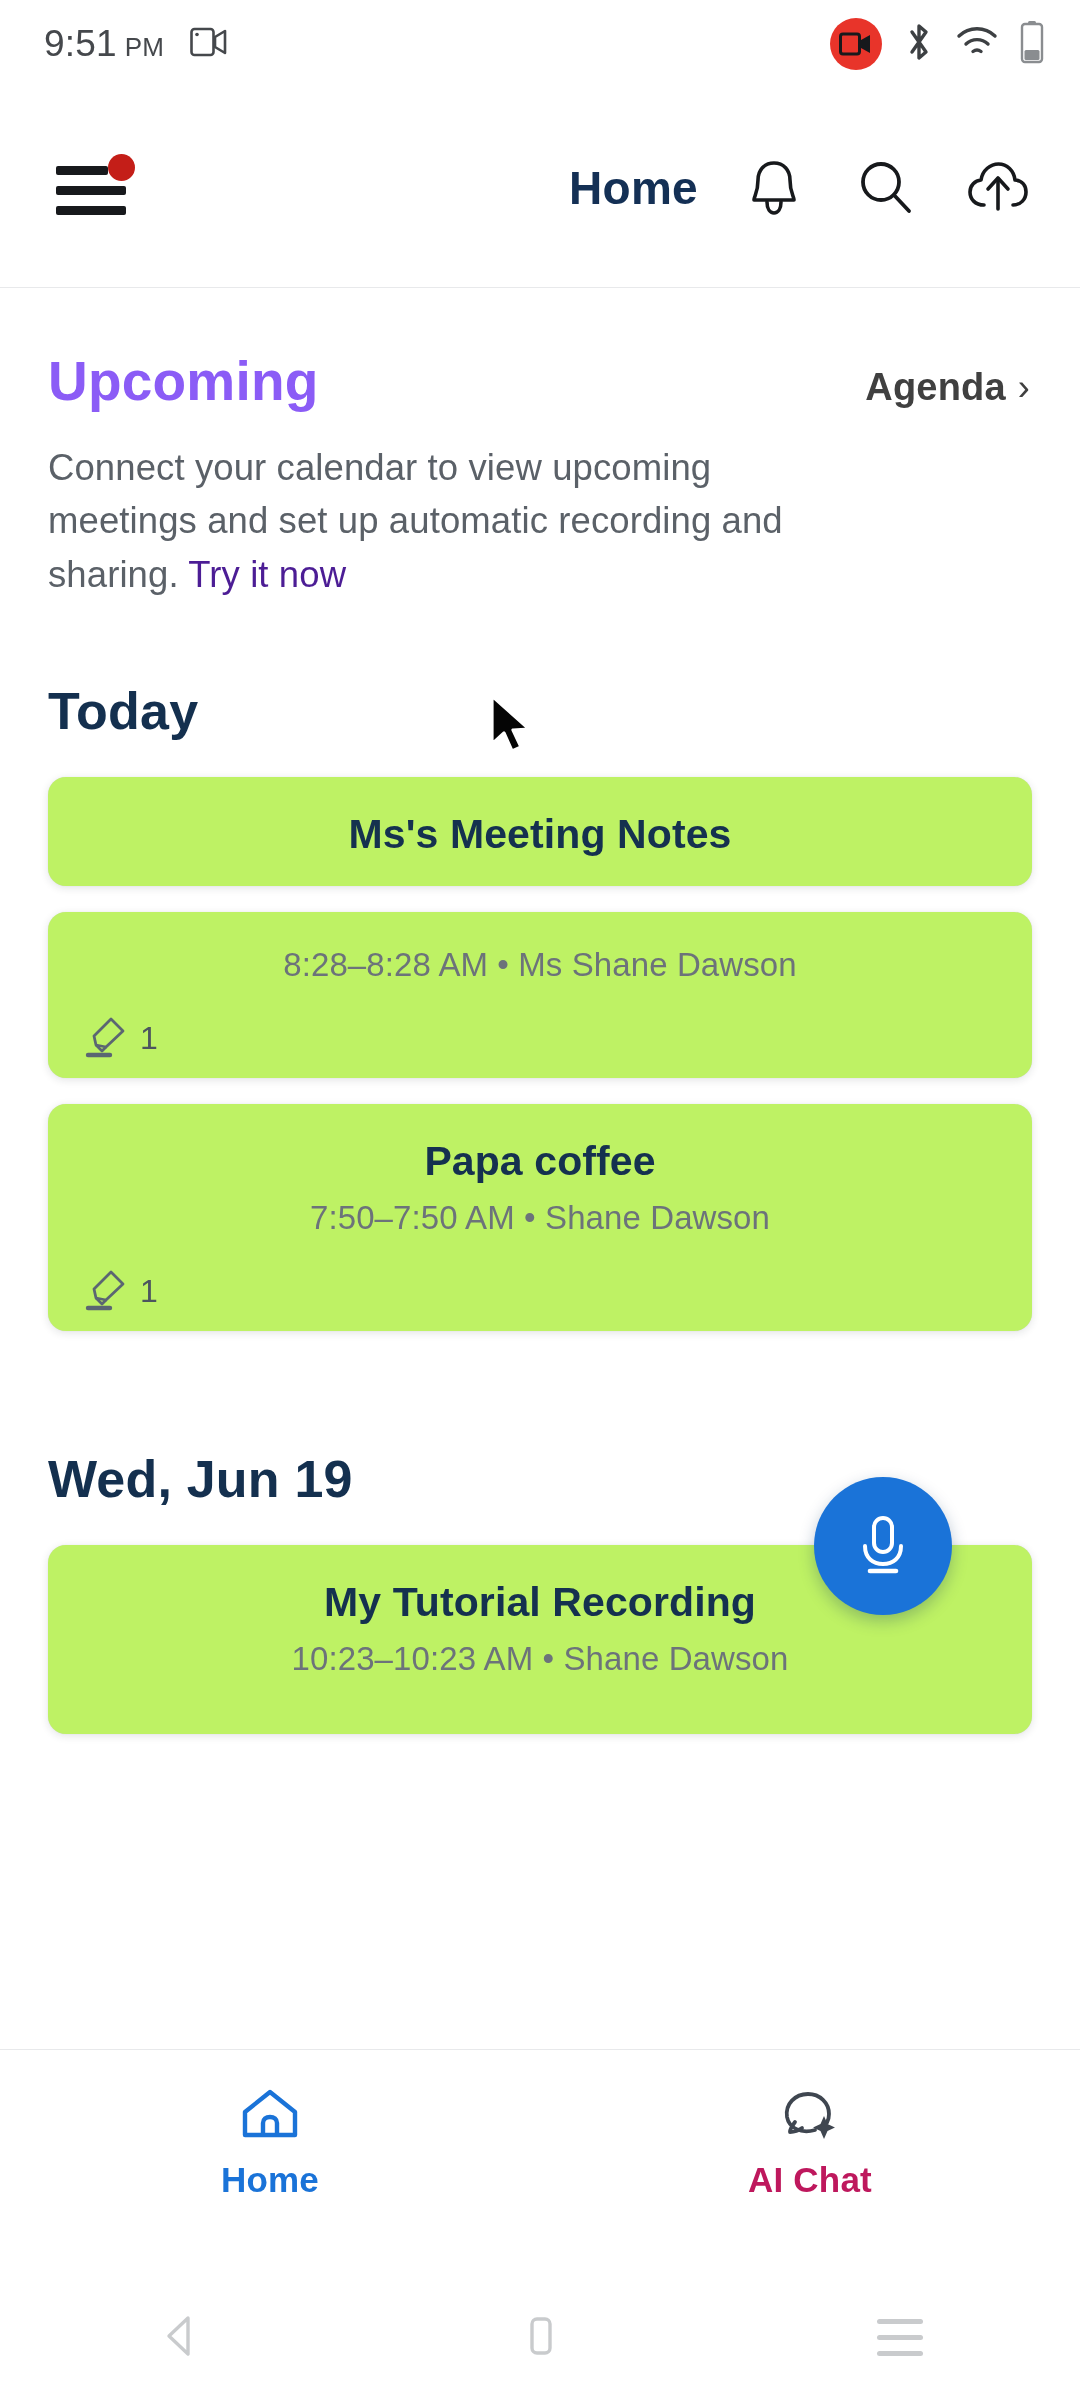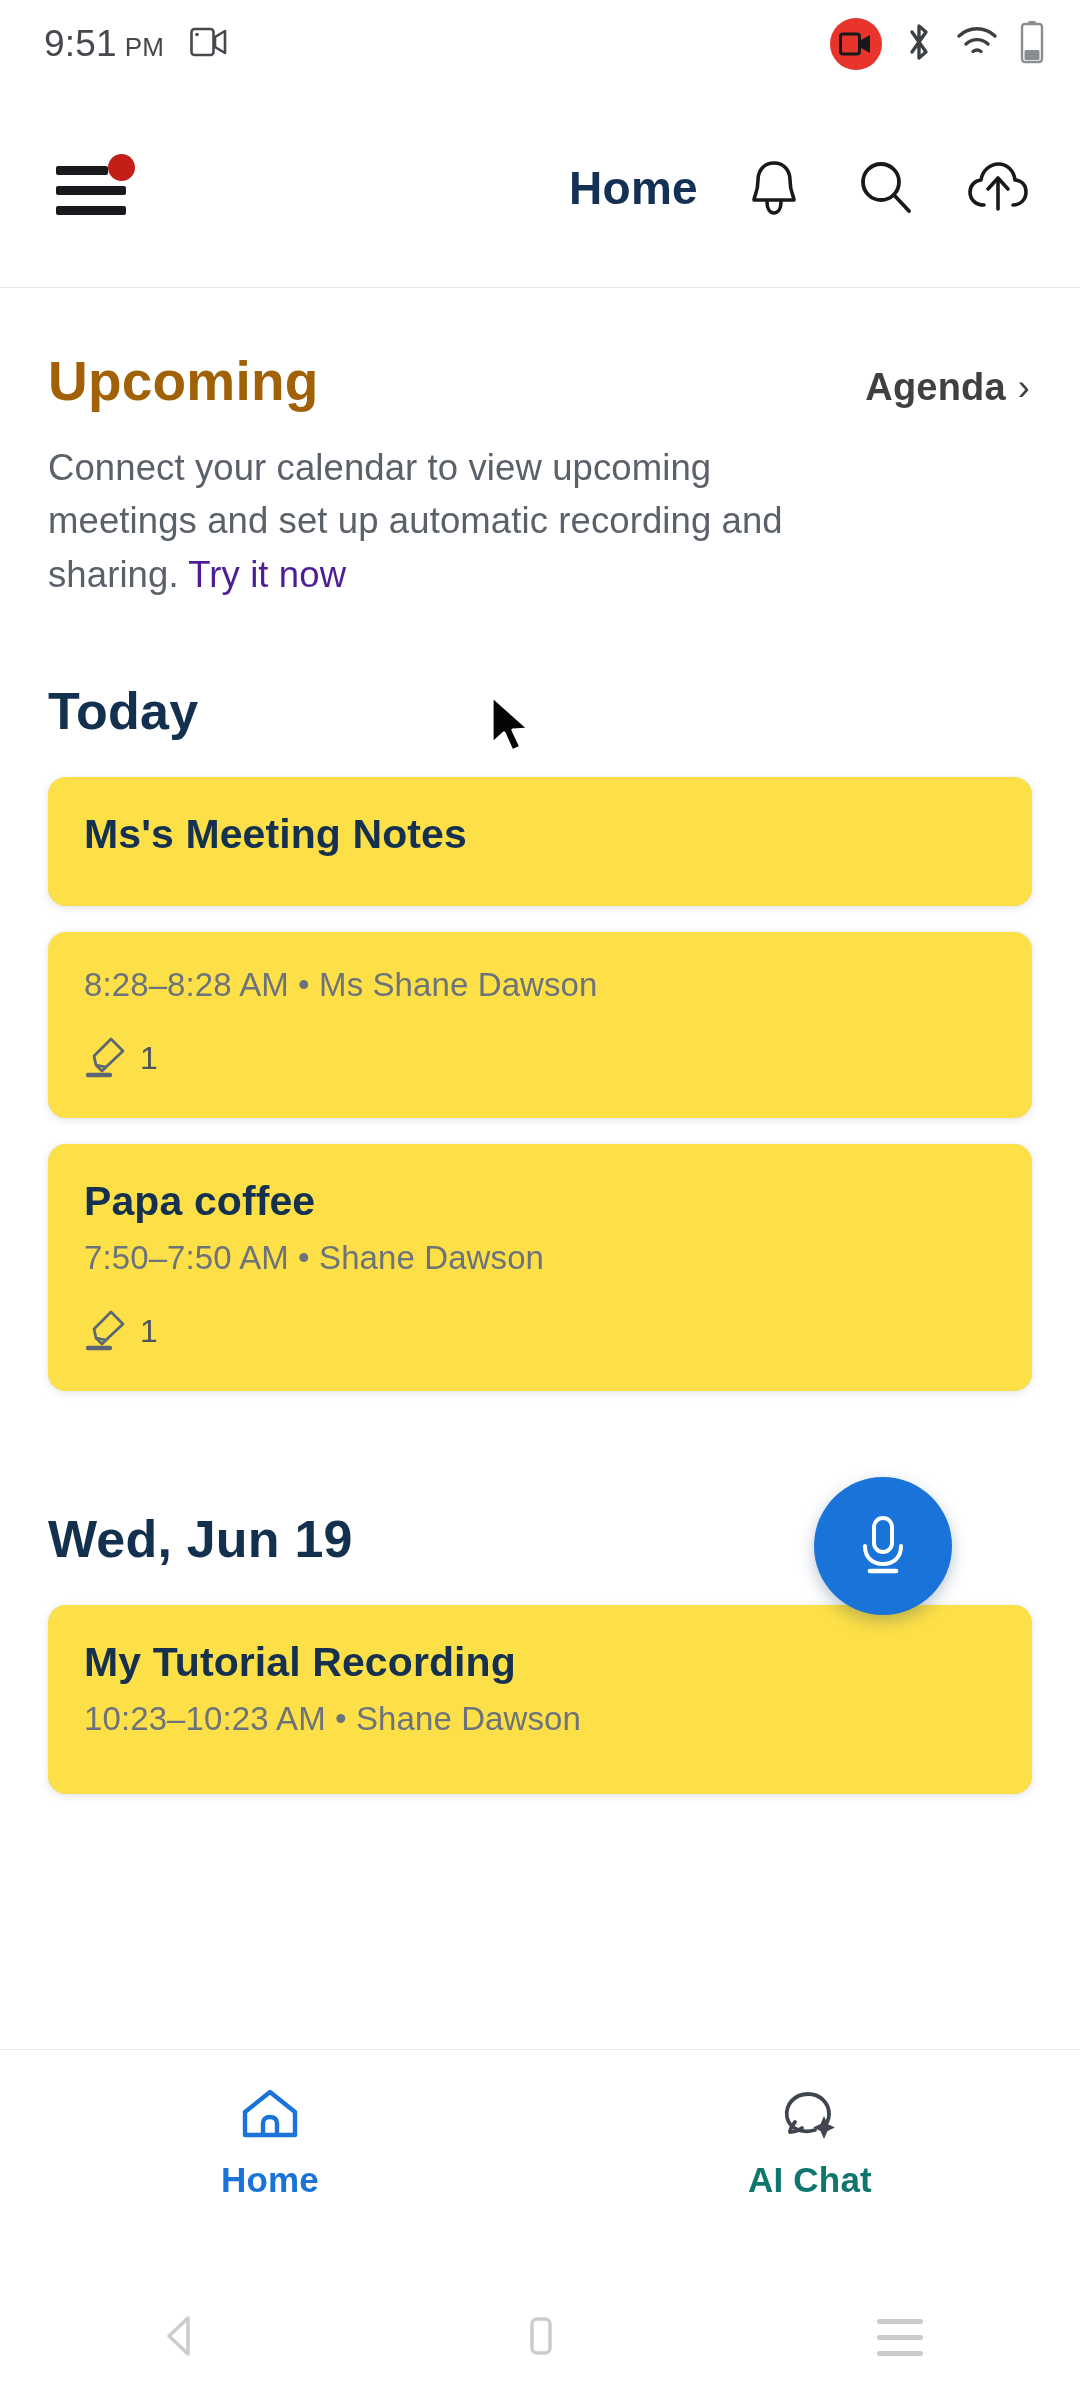--- a/index.html
+++ b/index.html
@@ -54,21 +54,21 @@
 
   
   .content{
     position:absolute; top:289px; left:0; width:1080px; height:1760px;
     overflow:hidden; background:#fff;
   }
   .sec-head{
     display:flex; align-items:baseline; justify-content:space-between;
     padding:60px 50px 0 48px;
   }
-  .sec-title{ font-size:55px; font-weight:700; color:#a16207; letter-spacing:.2px; }
+  .sec-title{ font-size:55px; font-weight:700; color:#8b5cf6; letter-spacing:.2px; }
   .agenda-link{
     font-size:38px; font-weight:700; color:#404040; letter-spacing:.2px;
     display:flex; align-items:center; gap:12px; cursor:pointer;
   }
   .agenda-link .chev{ font-size:36px; font-weight:400; line-height:1; }
 
   .blurb{
     padding:28px 48px 0 48px;
     font-size:36.5px; line-height:1.46; color:#5b6168; letter-spacing:.1px;
     max-width:900px;
@@ -76,24 +76,25 @@
   .blurb a{ color:#4c1d95; text-decoration:none; }
 
   .day-title{
     padding:80px 28px 0 48px;
     font-size:52px; font-weight:700; color:#14304f; letter-spacing:.2px;
   }
   .day-title.second{ padding-top:92px; }
 
   .cards{ padding:0 48px; margin-top:36px; }
   .card{
-    background:#fde047; border-radius:18px;
+    background:#bef264; border-radius:18px;
     box-shadow:0 2px 9px rgba(22,30,45,.12), 0 0 1px rgba(22,30,45,.14);
-    padding:34px 36px 34px 36px;
+    padding:34px 36px 14px 36px;
     margin-bottom:26px;
+    text-align:center;
   }
   .card-title{
     font-size:41px; font-weight:700; color:#15314f; letter-spacing:.1px;
     margin-bottom:14px;
   }
   .card-sub{ font-size:33px; color:#6c737a; letter-spacing:.1px; }
   .card-meta{
     display:flex; align-items:center; gap:12px;
     margin-top:30px;
   }
@@ -114,21 +115,21 @@
     position:absolute; left:0; top:2049px; width:1080px; height:226px;
     background:#fff; border-top:1px solid #e8e9eb;
     display:flex; align-items:flex-start; padding-top:36px;
   }
   .navitem{
     flex:1; display:flex; flex-direction:column; align-items:center; gap:12px;
     cursor:pointer;
   }
   .navlabel{ font-size:35px; font-weight:700; letter-spacing:.2px; }
   .navitem.active .navlabel{ color:#1a73d8; }
-  .navitem.inactive .navlabel{ color:#0f766e; }
+  .navitem.inactive .navlabel{ color:#be185d; }
 
   
   .androidnav{
     position:absolute; left:0; top:2275px; width:1080px; height:125px;
     background:#fff; display:flex; align-items:center;
   }
   .anav{ flex:1; display:flex; align-items:center; justify-content:center; cursor:pointer; }
   .anav-lines{ display:flex; flex-direction:column; gap:11px; }
   .anav-lines i{ width:46px; height:5px; background:#c9cbcd; border-radius:3px; }
 

